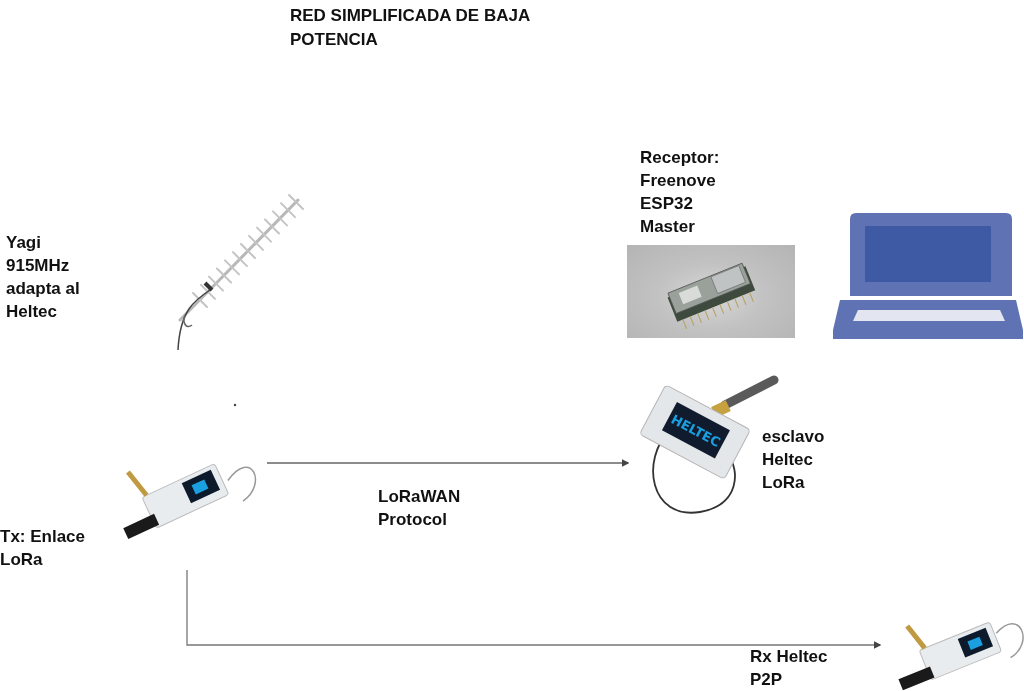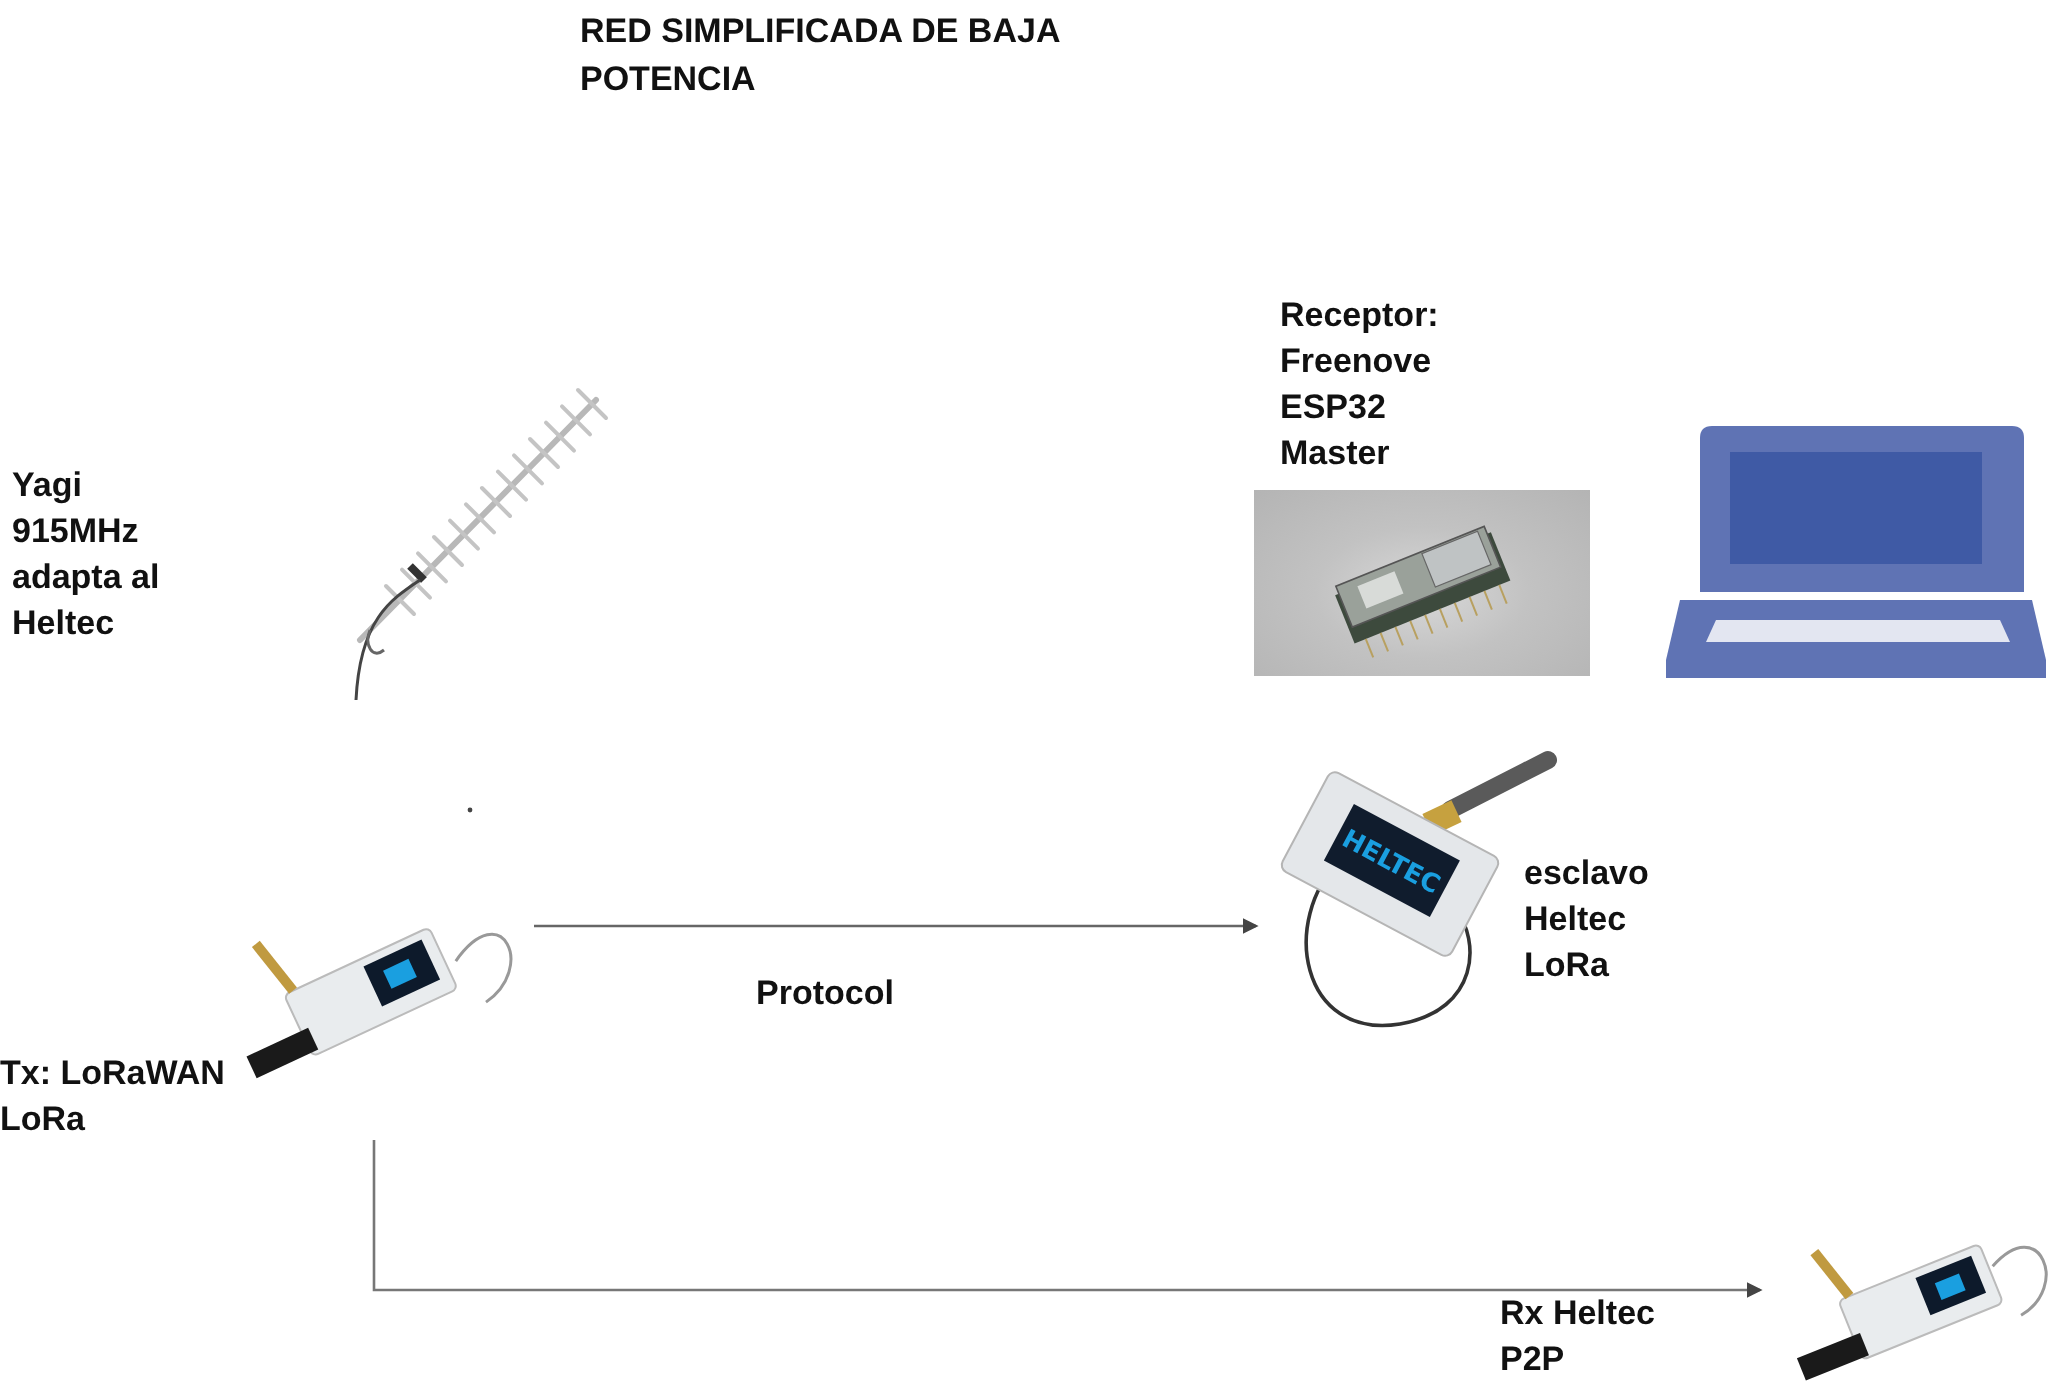--- a/index.html
+++ b/index.html
@@ -122,21 +122,21 @@
     <path d="M45,5 C80,-15 80,25 50,30" stroke="#999" stroke-width="1.5" fill="none"></path>
     <rect x="-40" y="-16" width="80" height="34" rx="3" fill="#e9ecee" stroke="#bbb"></rect>
     <rect x="2" y="-12" width="32" height="22" fill="#0d1a2b"></rect>
     <rect x="10" y="-6" width="14" height="10" fill="#1a9fe0"></rect>
     <line x1="-35" y1="-16" x2="-42" y2="-45" stroke="#c09a40" stroke-width="5"></line>
     <rect x="-70" y="4" width="34" height="12" fill="#1a1a1a"></rect>
   </g>
 </svg>
 
 <div id="lbl-tx" class="lbl">
-  <span>Tx: LoRaWAN</span>
+  <span>Tx: Enlace</span>
   <span>LoRa</span>
 </div>
 
 <svg class="layer" width="1024" height="691">
   <path d="M670,430 C640,460 650,520 700,512 C740,505 740,470 728,455" stroke="#333" stroke-width="1.8" fill="none"></path>
   <line x1="725" y1="405" x2="774" y2="380" stroke="#5a5a5a" stroke-width="9" stroke-linecap="round"></line>
   <rect x="713" y="403" width="16" height="12" fill="#c6a13f" transform="rotate(-25 721 409)"></rect>
   <g transform="translate(695,432) rotate(28)">
     <rect x="-48" y="-28" width="96" height="56" rx="4" fill="#e4e7ea" stroke="#b5b5b5"></rect>
     <rect x="-30" y="-18" width="60" height="32" fill="#101c2d"></rect>
@@ -144,20 +144,21 @@
   </g>
 </svg>
 
 <div id="lbl-esclavo" class="lbl">
   <span>esclavo</span>
   <span>Heltec</span>
   <span>LoRa</span>
 </div>
 
 <div id="lbl-link" class="lbl">
+  <span>LoRaWAN</span>
   <span>Protocol</span>
 </div>
 
 <svg class="layer" width="1024" height="691">
   <g transform="translate(960,650) rotate(-22)">
     <path d="M40,-2 C72,-18 72,22 44,26" stroke="#999" stroke-width="1.5" fill="none"></path>
     <rect x="-38" y="-15" width="76" height="32" rx="3" fill="#e9ecee" stroke="#bbb"></rect>
     <rect x="2" y="-11" width="30" height="20" fill="#0d1a2b"></rect>
     <rect x="10" y="-5" width="13" height="9" fill="#1a9fe0"></rect>
     <line x1="-32" y1="-15" x2="-40" y2="-42" stroke="#c09a40" stroke-width="5"></line>

